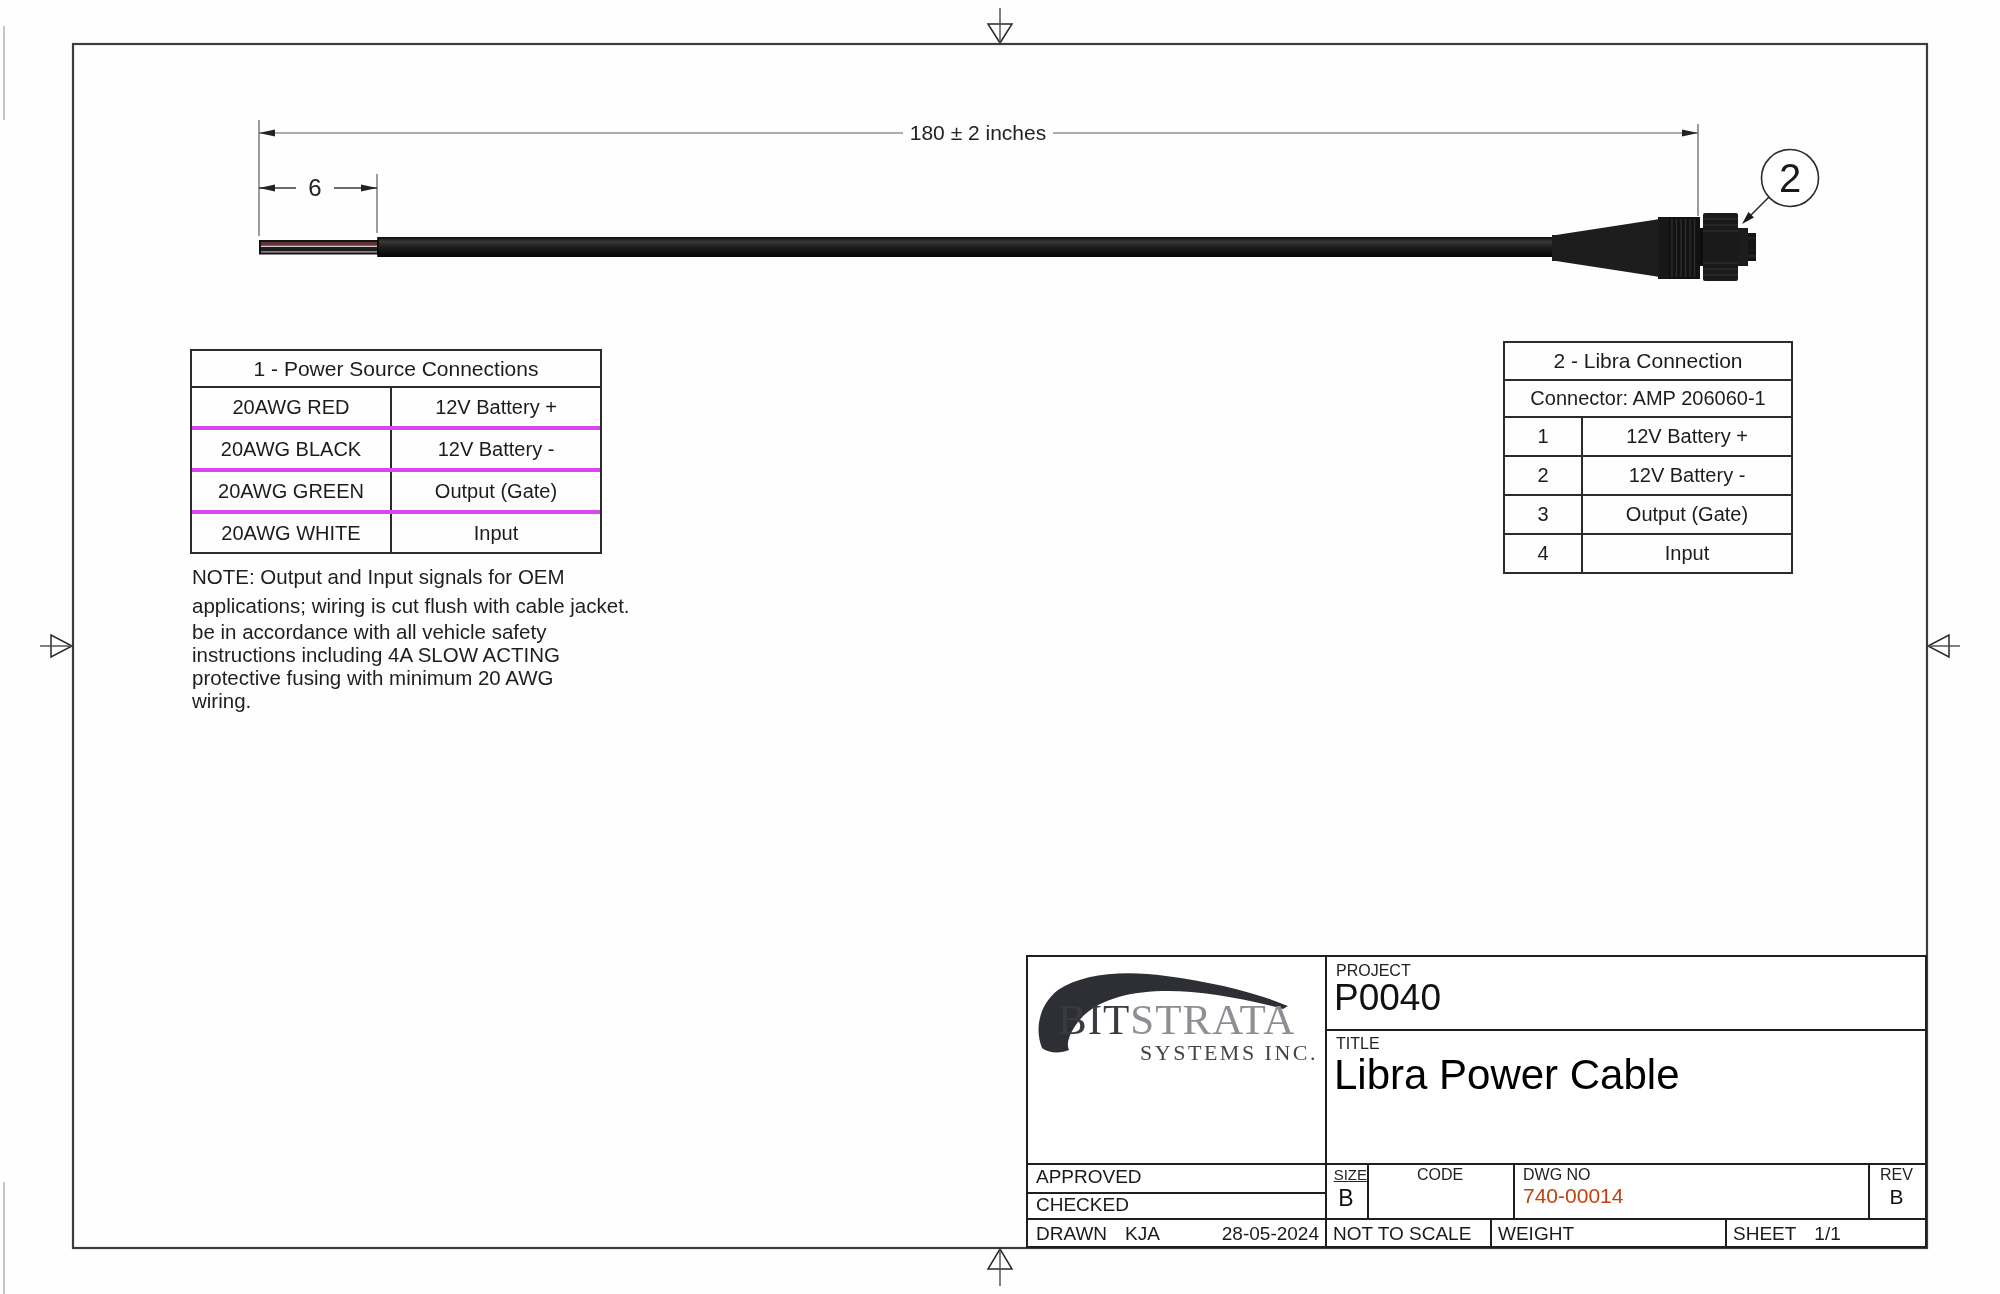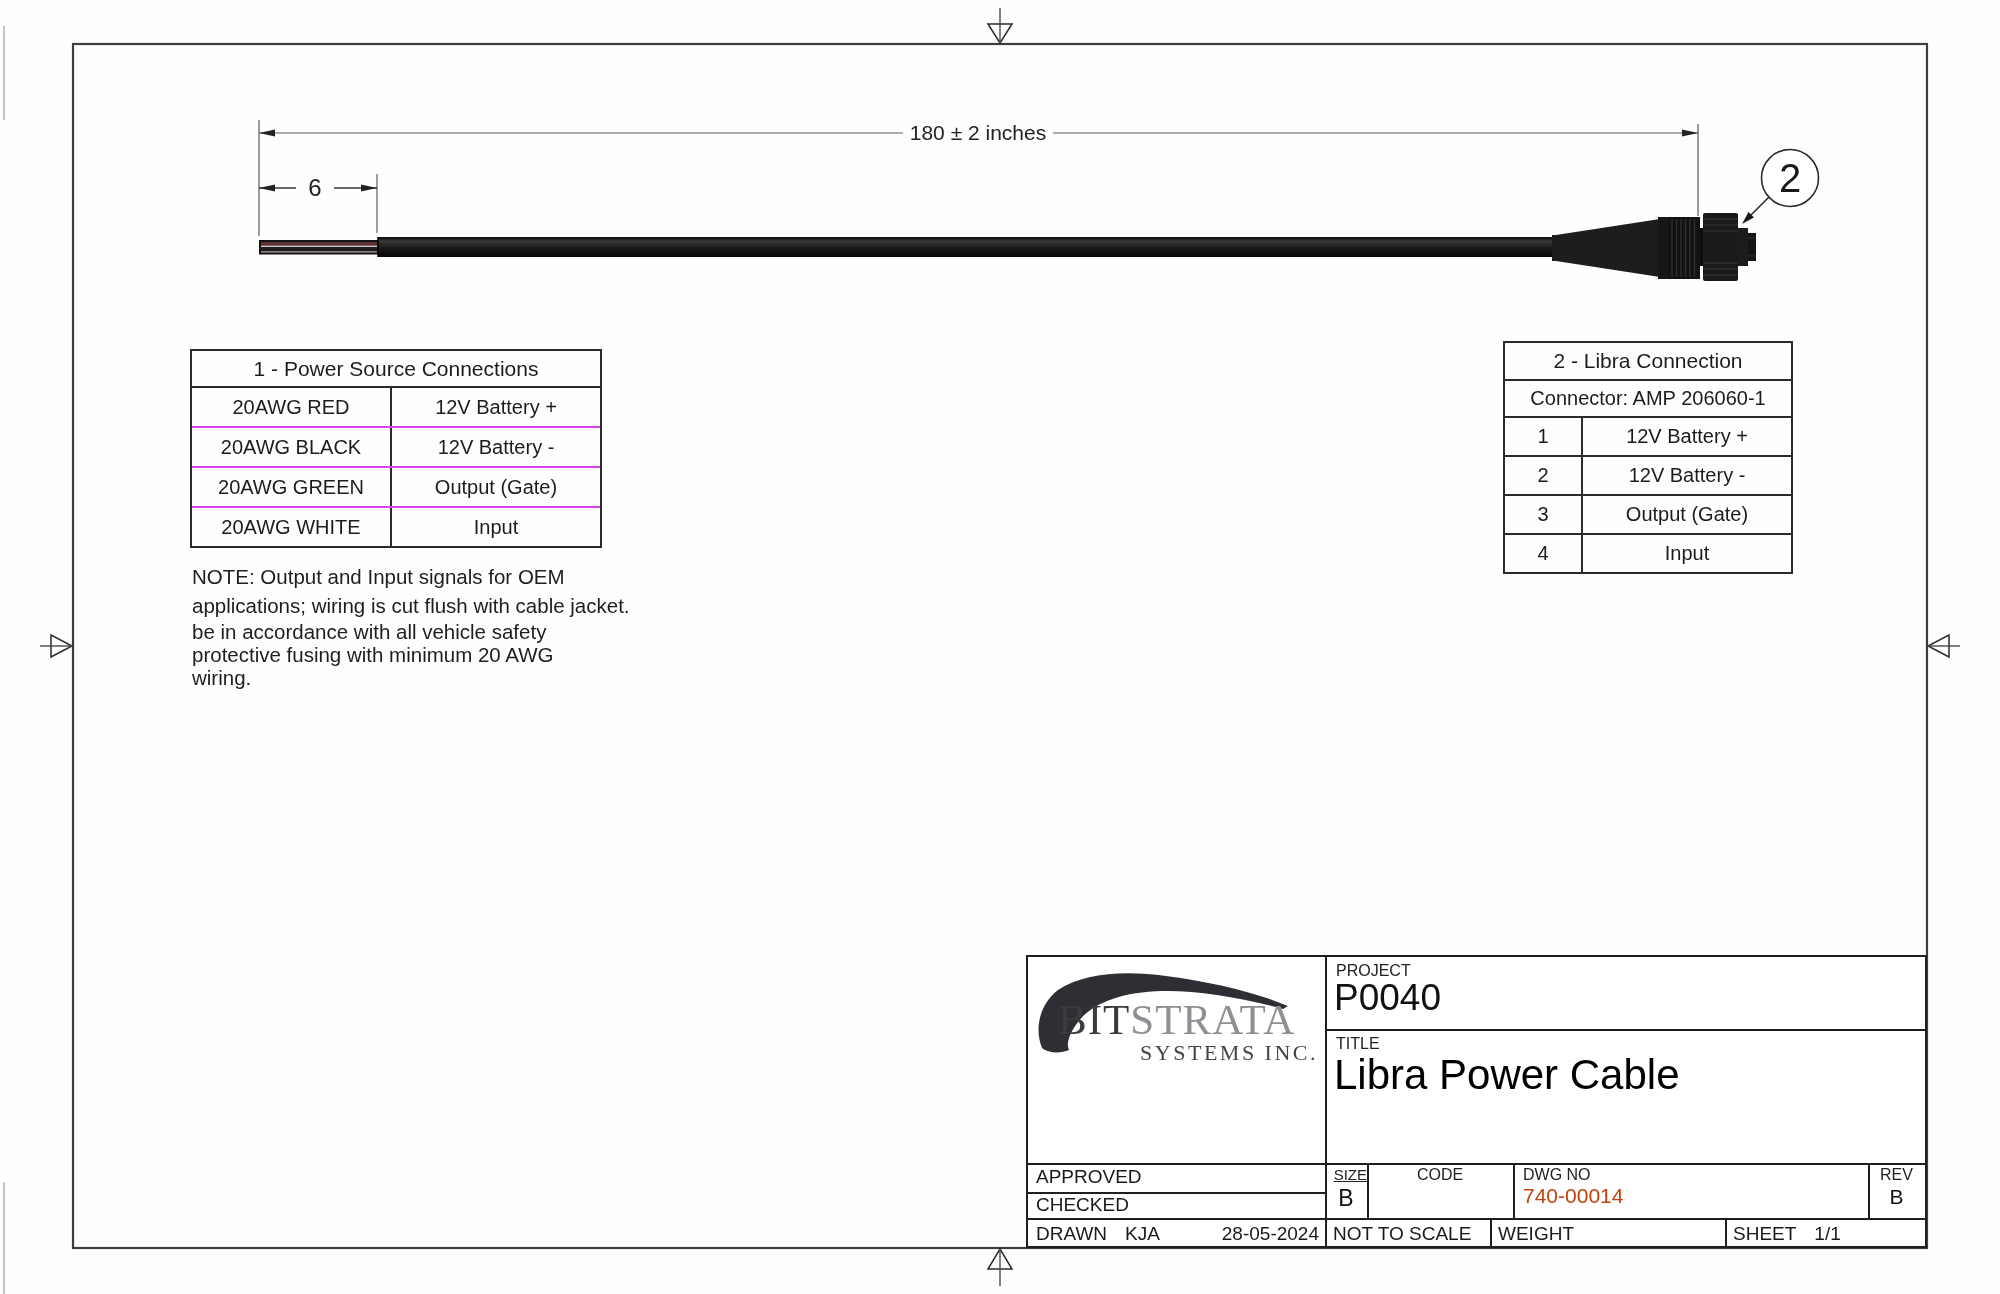--- a/index.html
+++ b/index.html
@@ -7,21 +7,21 @@
          font-family:"Liberation Sans",sans-serif;color:#1c1c1c;}
   #drawing-svg{position:absolute;left:0;top:0;width:2000px;height:1294px;}
 
   .edge-mark{position:absolute;width:2px;background:#c4c4c4;}
   #edge-top{left:3px;top:26px;height:94px;}
   #edge-bottom{left:3px;top:1182px;height:112px;}
 
   
   #table1{position:absolute;left:190px;top:349px;width:412px;border:2px solid #2b2b2b;box-sizing:border-box;}
   #table1 .t-hdr{height:35px;line-height:35px;text-align:center;font-size:21px;border-bottom:2px solid #2b2b2b;}
-  #table1 .t-row{display:flex;height:38px;border-bottom:2px solid #d946ef;font-size:20px;}
+  #table1 .t-row{display:flex;height:38px;border-bottom:4px solid #d946ef;font-size:20px;}
   #table1 .t-row:last-child{border-bottom:none;}
   #table1 .c1{width:198px;border-right:2px solid #2b2b2b;display:flex;align-items:center;justify-content:center;}
   #table1 .c2{flex:1;display:flex;align-items:center;justify-content:center;}
 
   
   #table2{position:absolute;left:1503px;top:341px;width:290px;border:2px solid #2b2b2b;box-sizing:border-box;}
   #table2 .t-hdr{height:36px;line-height:36px;text-align:center;font-size:21px;border-bottom:2px solid #2b2b2b;}
   #table2 .t-sub{height:35px;line-height:35px;text-align:center;font-size:20px;border-bottom:2px solid #2b2b2b;}
   #table2 .t-row{display:flex;height:37px;border-bottom:2px solid #2b2b2b;font-size:20px;}
   #table2 .t-row:last-child{border-bottom:none;}
@@ -217,20 +217,21 @@
     <div class="t-row">
       <div class="c1">4</div>
       <div class="c2">Input</div>
     </div>
   </div>
 
   <div id="notes">
     <div class="nl">NOTE: Output and Input signals for OEM</div>
     <div class="nl">applications; wiring is cut flush with cable jacket.</div>
     <div class="nt">be in accordance with all vehicle safety</div>
+    <div class="nt">instructions including 4A SLOW ACTING</div>
     <div class="nt">protective fusing with minimum 20 AWG</div>
     <div class="nt">wiring.</div>
   </div>
 
   <div id="titleblock">
     <div id="tb-v-main" class="tbline"></div>
     <div id="tb-h-project" class="tbline"></div>
     <div id="tb-h-mid" class="tbline"></div>
     <div id="tb-h-appr" class="tbline"></div>
     <div id="tb-h-low" class="tbline"></div>

